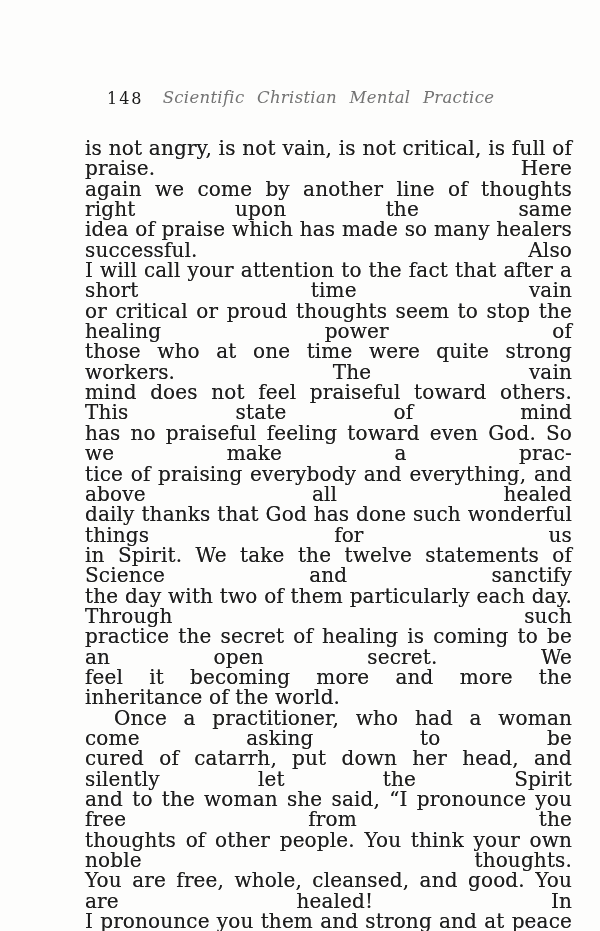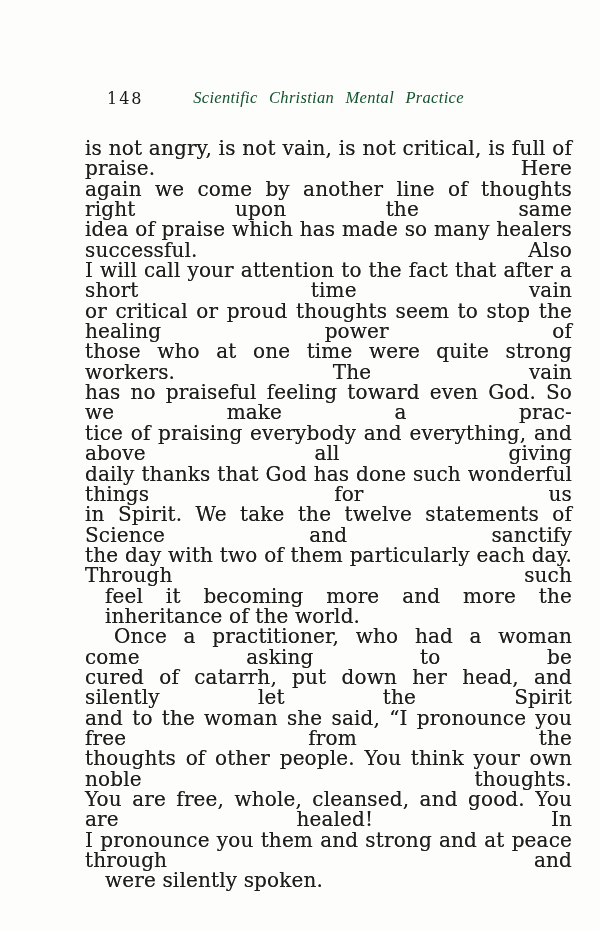--- a/index.html
+++ b/index.html
@@ -32,40 +32,38 @@
     color: #191919;
     text-align: center;
   }
   .running-title {
     display: block;
     text-align: center;
     font-style: italic;
     font-size: 16.5px;
     word-spacing: 7px;
     letter-spacing: 0.3px;
-    color: #14532d;
-    font-family: Liberation Serif, serif;
+    color: #737373;
   }
   .body-text {
     position: absolute;
     top: 138px;
     left: 85px;
     width: 487px;
     font-size: 20px;
     line-height: 20.35px;
     text-shadow: 0 0 0.35px rgba(25,25,25,0.65);
   }
   .line {
     text-align: justify;
     text-align-last: justify;
     letter-spacing: 0.15px;
   }
   .line.last-flush {
     text-align-last: left;
-    margin-left: 20px;
   }
   .para.indent .line:first-child {
     text-indent: 29px;
   }
 </style>
 </head>
 <body>
 
 <div class="page">
   <div class="header">
@@ -73,25 +71,27 @@
     <span class="running-title">Scientific Christian Mental Practice</span>
   </div>
   <div class="body-text">
       <div class="para">
         <div class="line">is not angry, is not vain, is not critical, is full of praise.  Here</div>
         <div class="line">again we come by another line of thoughts right upon the same</div>
         <div class="line">idea of praise which has made so many healers successful.  Also</div>
         <div class="line">I will call your attention to the fact that after a short time vain</div>
         <div class="line">or critical or proud thoughts seem to stop the healing power of</div>
         <div class="line">those who at one time were quite strong workers.  The vain</div>
+        <div class="line">mind does not feel praiseful toward others.  This state of mind</div>
         <div class="line">has no praiseful feeling toward even God.  So we make a prac-</div>
-        <div class="line">tice of praising everybody and everything, and above all giving</div>
+        <div class="line">tice of praising everybody and everything, and above all healed</div>
         <div class="line">daily thanks that God has done such wonderful things for us</div>
         <div class="line">in Spirit.  We take the twelve statements of Science and sanctify</div>
         <div class="line">the day with two of them particularly each day.  Through such</div>
+        <div class="line">practice the secret of healing is coming to be an open secret.  We</div>
         <div class="line last-flush">feel it becoming more and more the inheritance of the world.</div>
       </div>
       <div class="para indent">
         <div class="line">Once a practitioner, who had a woman come asking to be</div>
         <div class="line">cured of catarrh, put down her head, and silently let the Spirit</div>
         <div class="line">and to the woman she said, “I pronounce you free from the</div>
         <div class="line">thoughts of other people.  You think your own noble thoughts.</div>
         <div class="line">You are free, whole, cleansed, and good.  You are healed!  In</div>
         <div class="line">I pronounce you them and strong and at peace through and</div>
         <div class="line last-flush">were silently spoken.</div>

